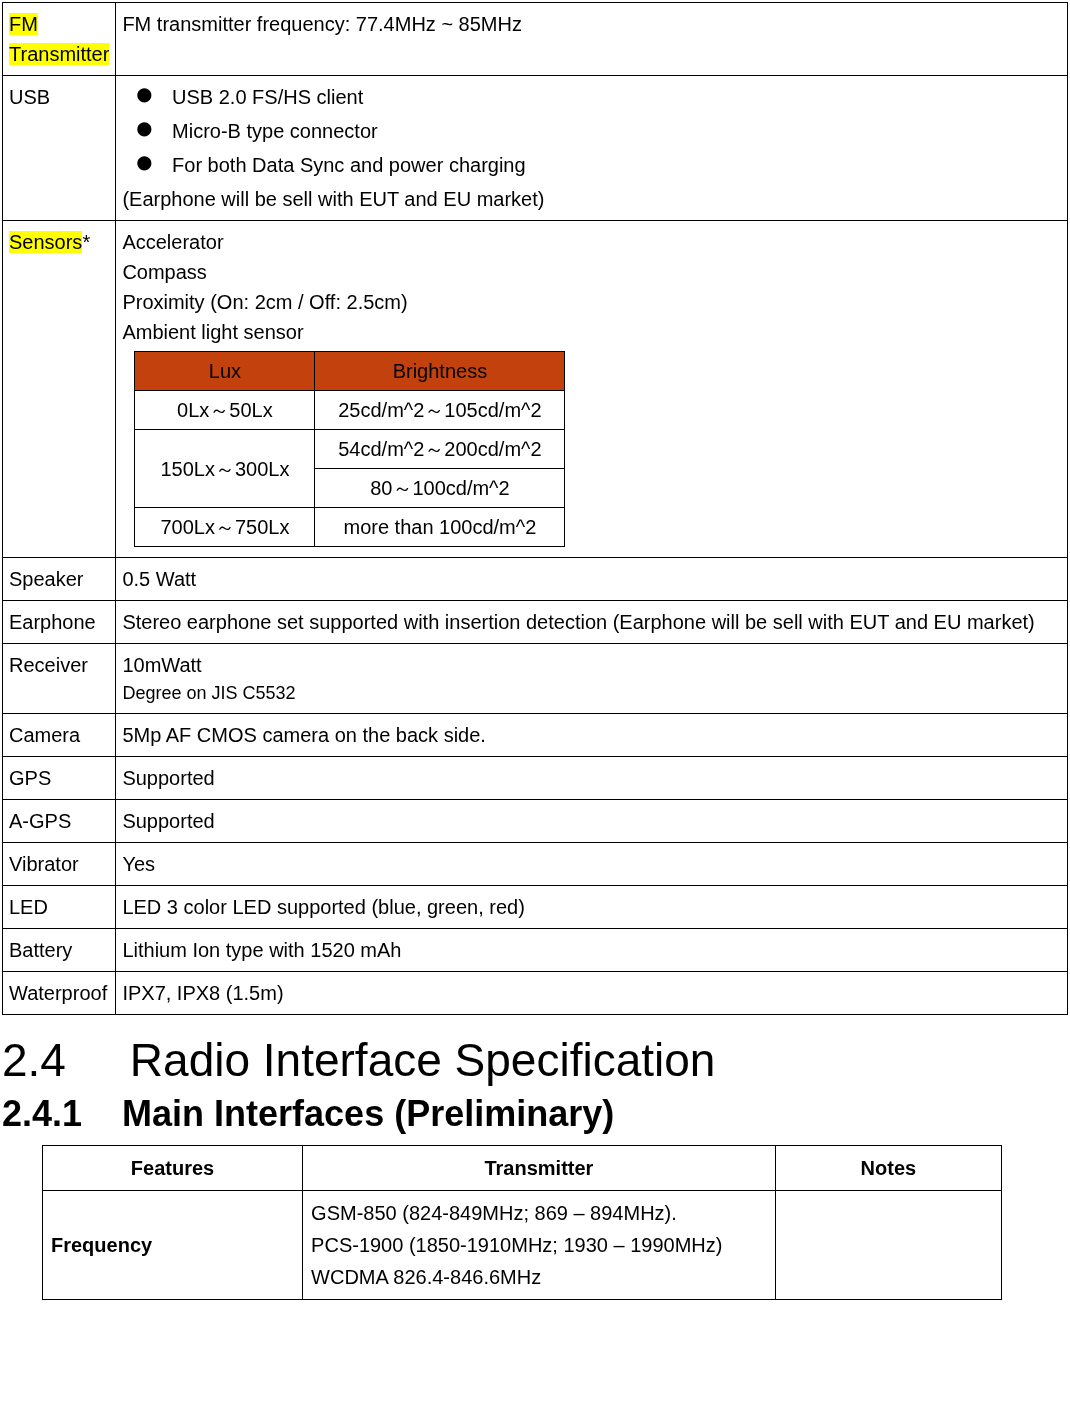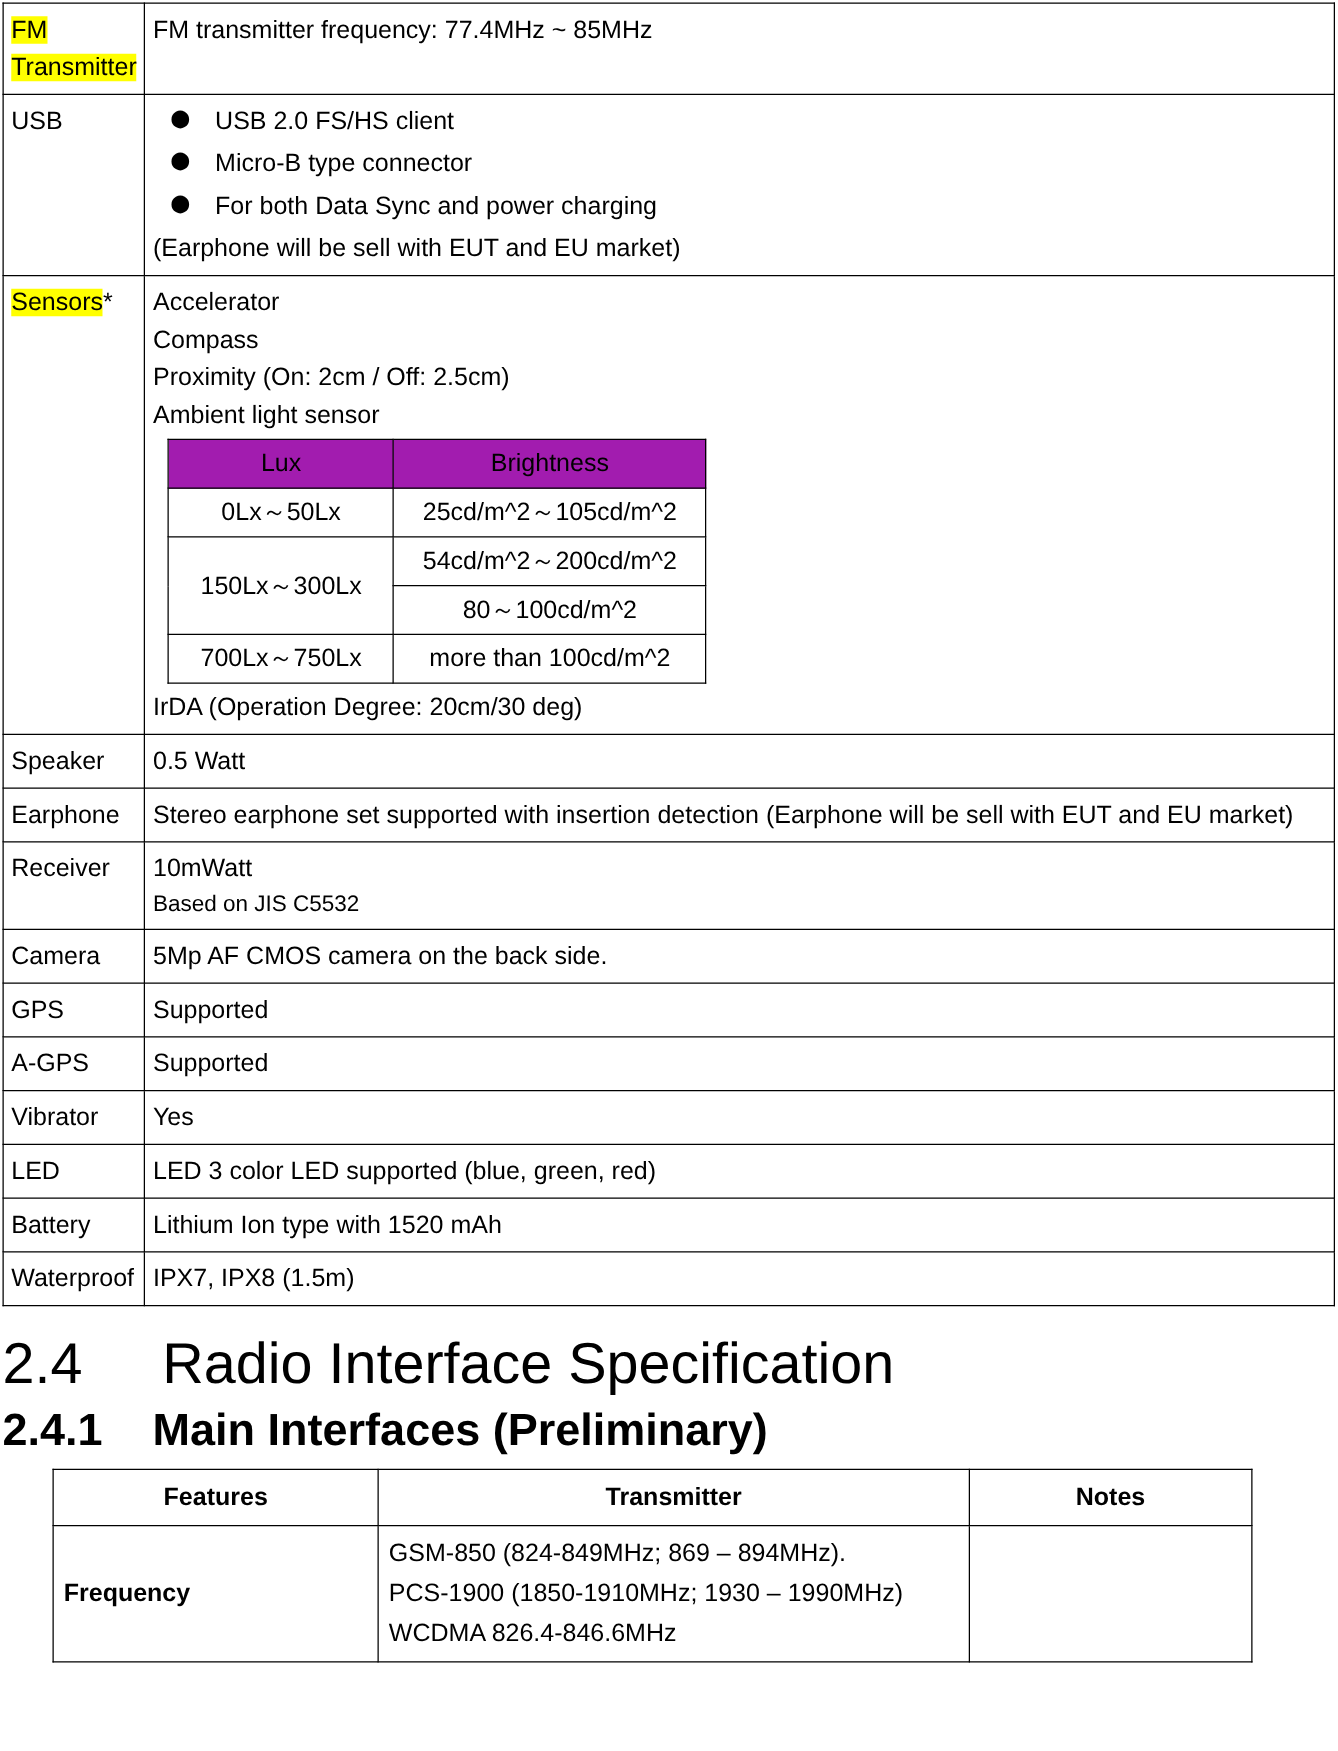--- a/index.html
+++ b/index.html
@@ -46,21 +46,21 @@
       margin-left: 12px;
       margin-bottom: 4px;
     }
     .inner-table td, .inner-table th {
       border: 1px solid black;
       padding: 4px 12px;
       text-align: center;
       font-weight: normal;
     }
     .inner-header {
-      background: #a21caf;
+      background: #c2410c;
     }
     h2 {
       font-size: 46px;
       font-weight: normal;
       margin: 18px 0 6px 0;
     }
     h3 {
       font-size: 36px;
       font-weight: bold;
       margin: 6px 0 10px 0;
@@ -141,36 +141,35 @@
           </tr>
           <tr>
             <td>80～100cd/m^2</td>
           </tr>
           <tr>
             <td>700Lx～750Lx</td>
             <td>more than 100cd/m^2</td>
           </tr>
         </tbody>
           </table>
-        <div>IrDA (Operation Degree: 20cm/30 deg)</div>
       </td>
     </tr>
     <tr>
       <td>Speaker</td>
       <td>0.5 Watt</td>
     </tr>
     <tr>
       <td>Earphone</td>
       <td>Stereo earphone set supported with insertion detection (Earphone will be sell with EUT and EU market)</td>
     </tr>
     <tr>
       <td>Receiver</td>
       <td>
         <div>10mWatt</div>
-        <div class="small">Based on JIS C5532</div>
+        <div class="small">Degree on JIS C5532</div>
       </td>
     </tr>
     <tr>
       <td>Camera</td>
       <td>5Mp AF CMOS camera on the back side.</td>
     </tr>
     <tr>
       <td>GPS</td>
       <td>Supported</td>
     </tr>

